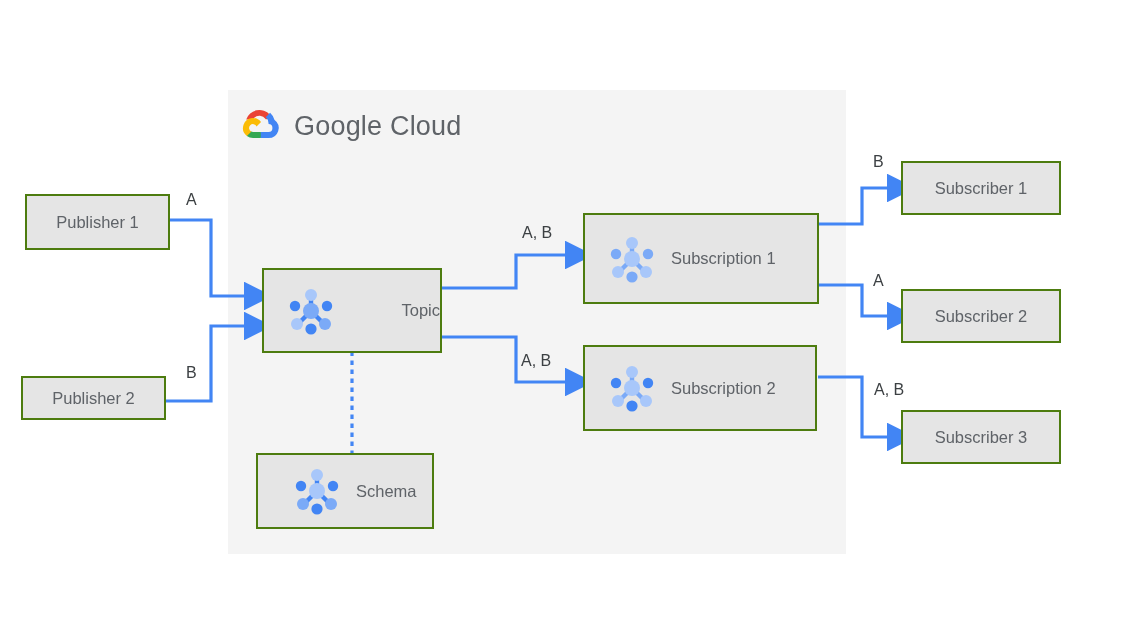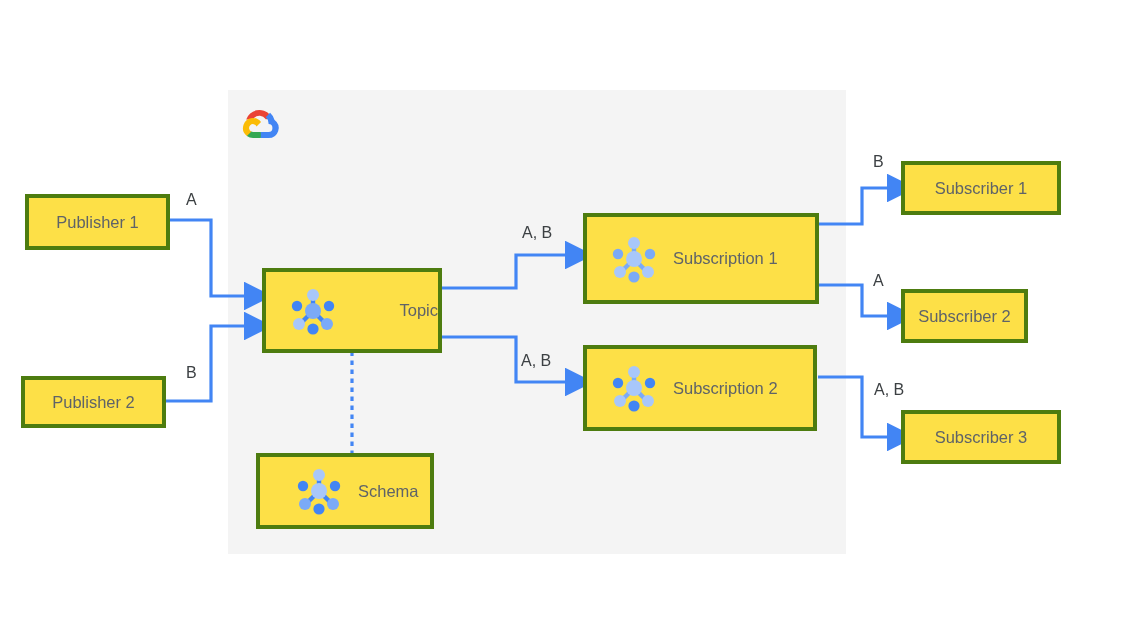--- a/index.html
+++ b/index.html
@@ -24,22 +24,22 @@
   }
   .gc-logo{width:42px;height:36px;position:relative;flex:none;}
   .gc-brand-text{
     font-size:27px;color:#5f6368;letter-spacing:.2px;white-space:nowrap;
   }
   .gc-brand-text .b1{font-weight:400;}
   .gc-brand-text .b2{font-weight:300;}
 
   .node{
     position:absolute;
-    background:#fde047;
-    border:4px solid #4d7c0f;
+    background:#e5e5e5;
+    border:2px solid #4d7c0f;
     box-sizing:border-box;
     display:flex;align-items:center;
     color:#5f6368;
     font-size:16.5px;
   }
   .node.plain{justify-content:center;}
   .node .node-label{white-space:nowrap;}
   .node.withicon .node-label{margin-left:10px;}
   .ps-icon{width:58px;height:58px;flex:none;margin-left:18px;}
 
@@ -57,20 +57,23 @@
 
 <div class="gc-brand">
   <div class="gc-logo">
     <svg viewBox="0 0 42 36" width="42" height="36" aria-hidden="true">
       <path d="M25.6 11.2h1.1l3.1-3.1.15-1.32A14 14 0 0 0 6.2 11.6a1.7 1.7 0 0 1 1.1-.06l6.2-1.02s.32-.52.48-.49a7.77 7.77 0 0 1 11.64.95z" fill="#ea4335"></path>
       <path d="M34.3 11.6a14 14 0 0 0-4.22-6.8L25.7 9.18a7.77 7.77 0 0 1 2.85 6.16v.78a3.88 3.88 0 0 1 0 7.76h-7.77l-.77.79v4.65l.77.77h7.77a10.1 10.1 0 0 0 6.05-18.2z" fill="#4285f4"></path>
       <path d="M12.98 30.08h7.76v-6.2h-7.76a3.85 3.85 0 0 1-1.6-.35l-1.1.34-3.13 3.1-.27 1.06a10.04 10.04 0 0 0 6.1 2.05z" fill="#34a853"></path>
       <path d="M12.98 9.98A10.1 10.1 0 0 0 6.88 28.03l4.5-4.5a3.88 3.88 0 1 1 5.13-5.13l4.5-4.5a10.08 10.08 0 0 0-8.03-3.92z" fill="#fbbc05"></path>
     </svg>
   </div>
+  <div class="gc-brand-text">
+    <span class="b1">Google</span><span>&nbsp;</span><span class="b2">Cloud</span>
+  </div>
 </div>
 
 <svg id="canvas" aria-hidden="true">
   <defs>
     <marker id="ah" markerWidth="9" markerHeight="9" refX="1" refY="4.5" orient="auto" markerUnits="strokeWidth">
       <path d="M0,0 L9,4.5 L0,9 z" fill="#4285f4"></path>
     </marker>
   </defs>
   <g fill="none" stroke="#4285f4" stroke-width="3.2">
 
@@ -89,21 +92,21 @@
     <path d="M818,377 L862,377 L862,437 L890,437" marker-end="url(#ah)"></path>
   </g>
 
   <path d="M352,353 L352,453" fill="none" stroke="#4285f4" stroke-width="3.2" stroke-linecap="square" stroke-dasharray="1.5 7.5"></path>
 </svg>
 
 <div class="node plain" style="left:25px;top:194px;width:145px;height:56px;">
   <span class="node-label">Publisher 1</span>
 </div>
 
-<div class="node plain" style="left:21px;top:376px;width:145px;height:52px;">
+<div class="node plain" style="left:21px;top:376px;width:145px;height:44px;">
   <span class="node-label">Publisher 2</span>
 </div>
 
 <div class="node withicon" style="left:262px;top:268px;width:180px;height:85px;justify-content:space-between;">
   <span class="ps-icon">
     <svg viewBox="0 0 58 58" width="58" height="58">
       <g stroke="#4285f4" stroke-width="4.4" stroke-linecap="round">
         <line x1="29" y1="29" x2="29" y2="15"></line>
         <line x1="29" y1="29" x2="18" y2="40"></line>
         <line x1="29" y1="29" x2="40" y2="40"></line>
@@ -177,21 +180,21 @@
       <circle cx="29" cy="47" r="5.6" fill="#4285f4"></circle>
     </svg>
   </span>
   <span class="node-label">Subscription 2</span>
 </div>
 
 <div class="node plain" style="left:901px;top:161px;width:160px;height:54px;">
   <span class="node-label">Subscriber 1</span>
 </div>
 
-<div class="node plain" style="left:901px;top:289px;width:127px;height:54px;">
+<div class="node plain" style="left:901px;top:289px;width:160px;height:54px;">
   <span class="node-label">Subscriber 2</span>
 </div>
 
 <div class="node plain" style="left:901px;top:410px;width:160px;height:54px;">
   <span class="node-label">Subscriber 3</span>
 </div>
 
 <div class="edge-label" style="left:186px;top:191px;">A</div>
 
 <div class="edge-label" style="left:186px;top:364px;">B</div>

